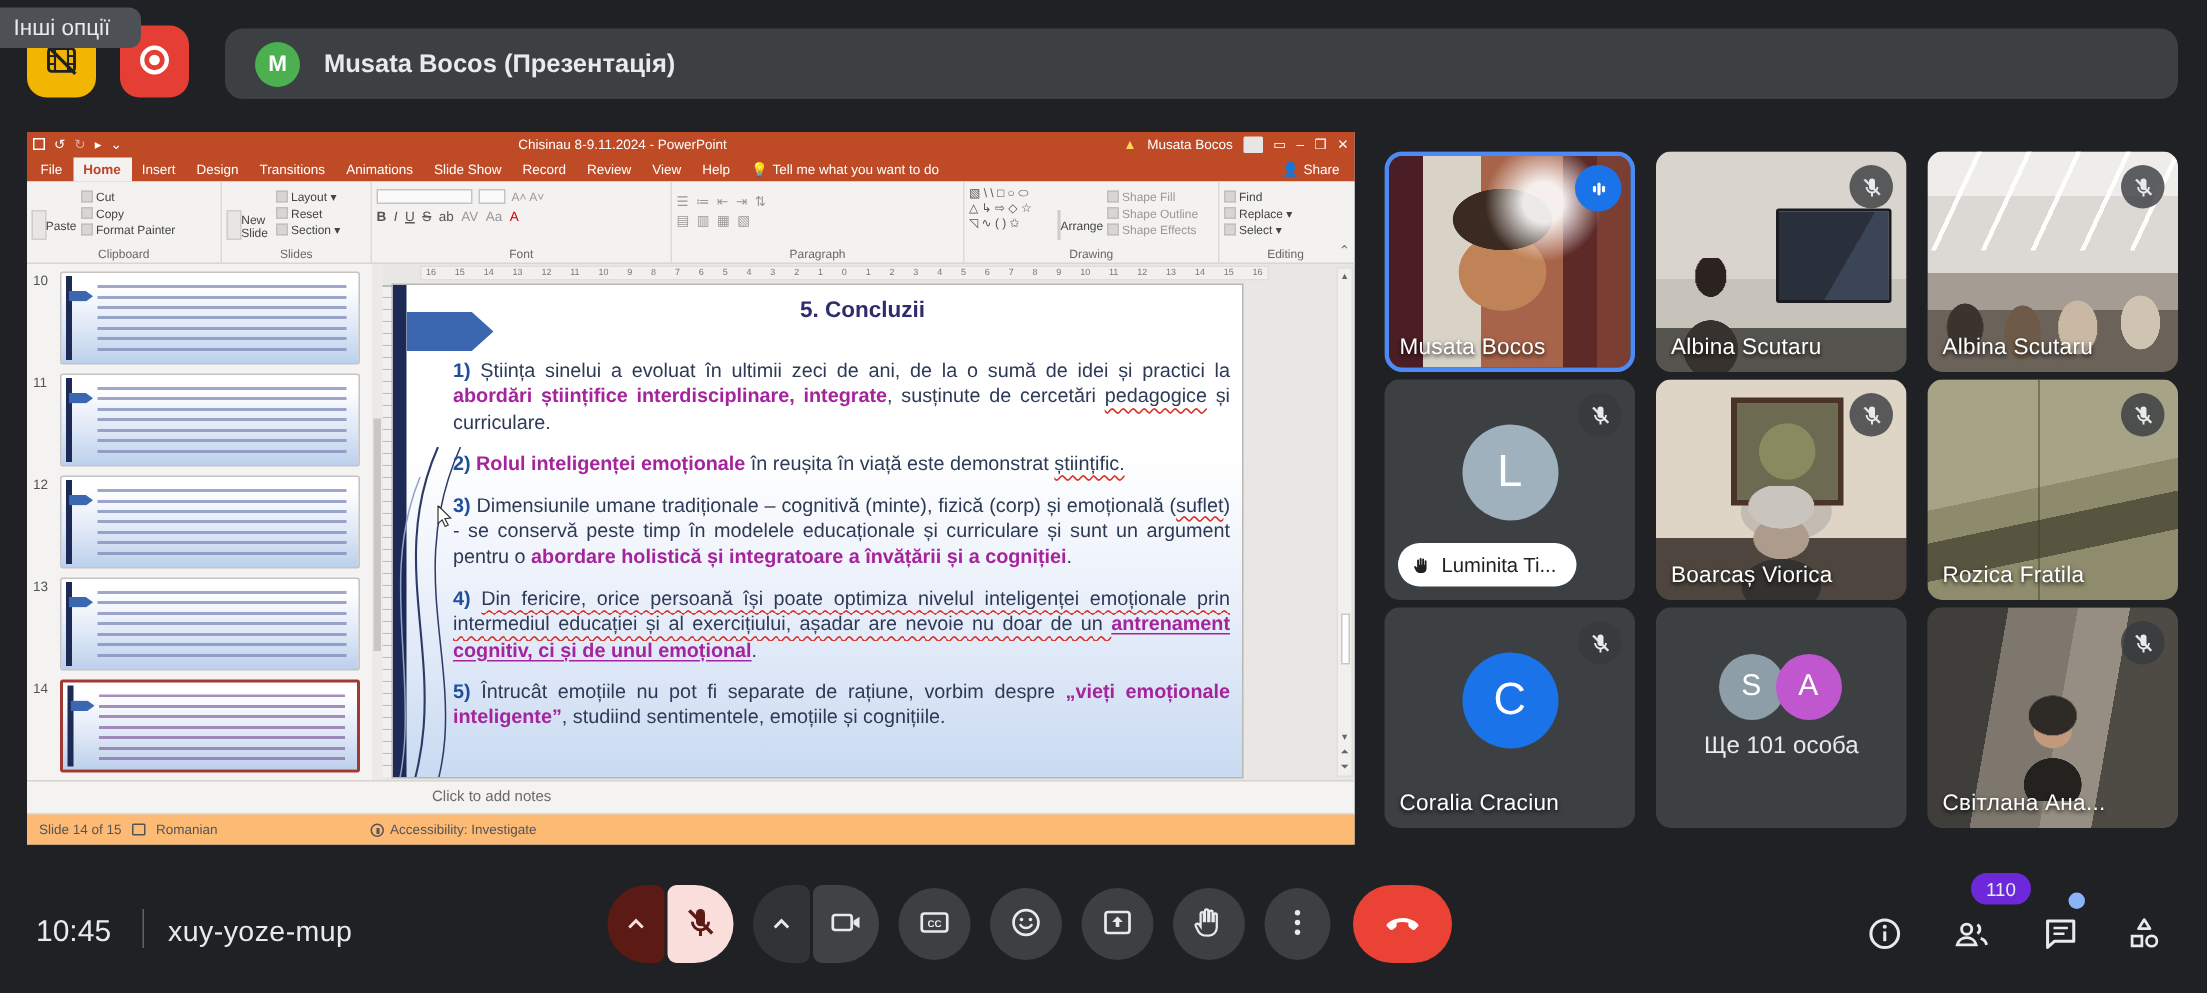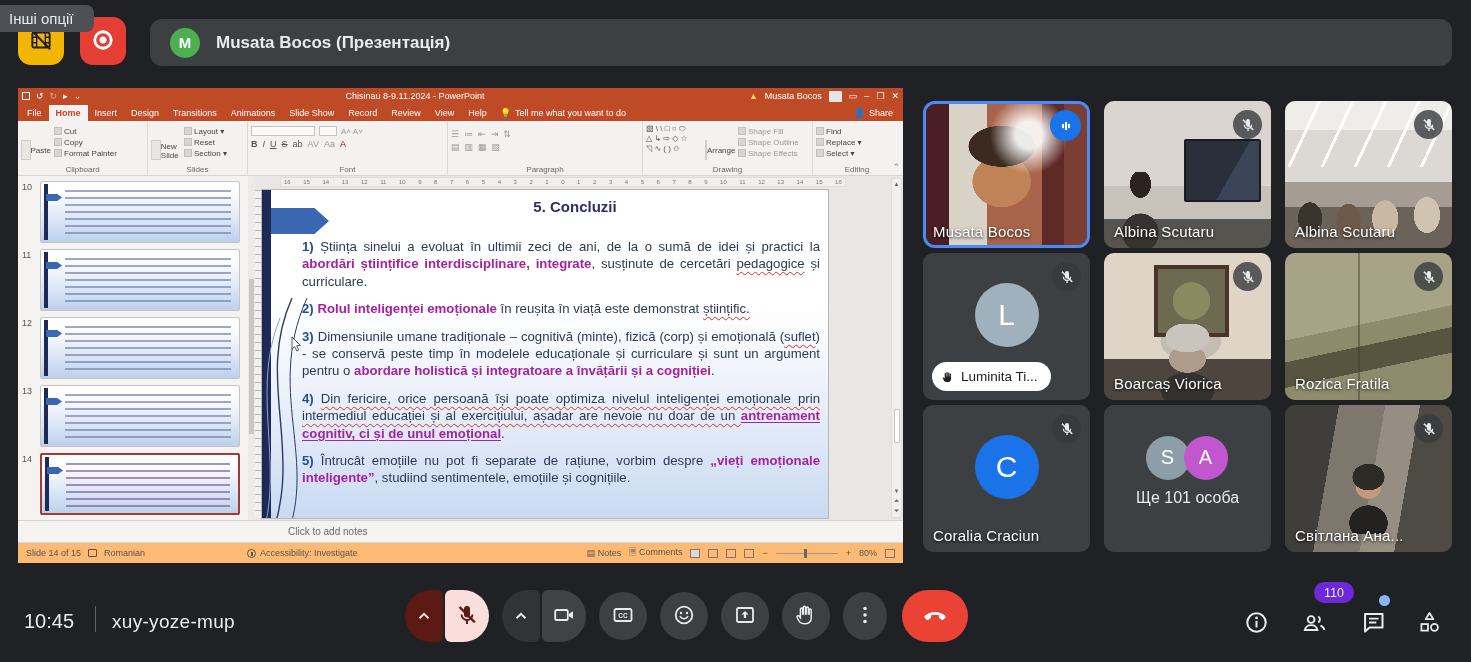--- a/index.html
+++ b/index.html
@@ -479,35 +479,20 @@
   </div>
 
   <div class="status-bar">
     <span>Slide 14 of 15</span>
     <span class="book-ic"></span>
     <span>Romanian</span>
     <span style="margin-left:95px; display:flex; align-items:center; gap:4px">
       <span class="acc-icon"></span>
       <span>Accessibility: Investigate</span>
     </span>
-    <div class="sb-right">
-      <span>▤ <span>Notes</span></span>
-      <span>🗏 <span>Comments</span></span>
-      <span class="view-ic" style="background:#dcdad7"></span>
-      <span class="view-ic"></span>
-      <span class="view-ic"></span>
-      <span class="view-ic"></span>
-      <span>−</span>
-      <span class="zoom-slider">
-          <i></i>
-        </span>
-      <span>+</span>
-      <span>80%</span>
-      <span class="view-ic"></span>
-    </div>
   </div>
 </div>
 
 <div class="grid">
     <div class="tile speaking">
       <div class="scene scene-portrait"></div>
       <div class="audio-ind">
         <svg viewBox="0 0 24 24">
           <rect x="6.6" y="9" width="2.8" height="6" rx="1.4" fill="currentColor"></rect>
           <rect x="10.6" y="6.3" width="2.8" height="11.4" rx="1.4" fill="currentColor"></rect>

